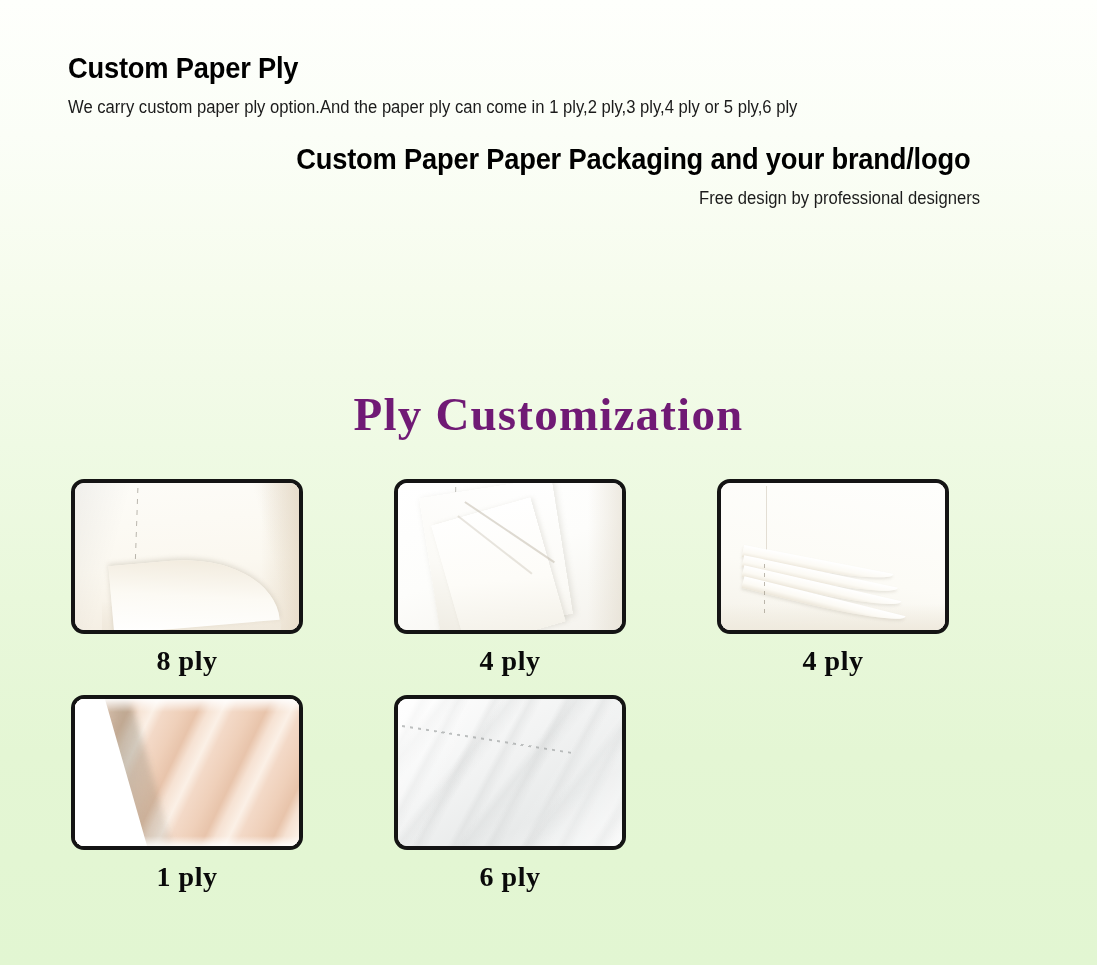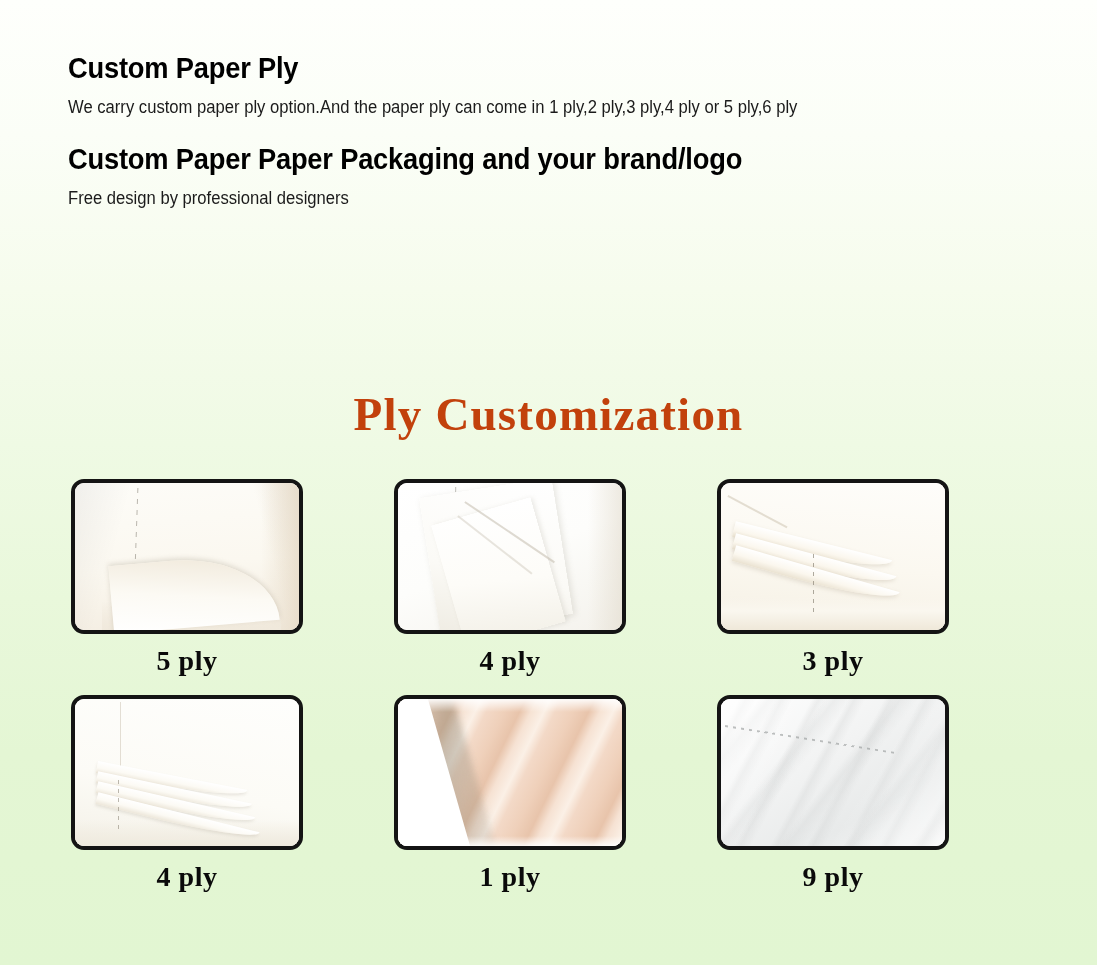--- a/index.html
+++ b/index.html
@@ -53,35 +53,35 @@
     font-weight: normal;
     font-size: 17.5px;
     line-height: 26px;
     color: #1b1b1b;
     margin: 6px 0 0 0;
     transform: scaleX(0.95);
     transform-origin: left center;
     white-space: nowrap;
   }
   .feature-block { margin-bottom: 19px; }
-  .feature-block:last-child { margin-bottom: 16px; }
+  .feature-block:last-child { margin-bottom: 16px; text-align: right; }
 
   
   .section-title {
     position: absolute;
     left: 0;
     top: 385px;
     width: 1097px;
     text-align: center;
     font-family: "Liberation Serif", "DejaVu Serif", serif;
     font-weight: bold;
     font-size: 47px;
     line-height: 58px;
     letter-spacing: 1.2px;
-    color: #c2410c;
+    color: #701a75;
   }
 
   
   .ply-grid {
     position: absolute;
     left: 71px;
     top: 479px;
     width: 955px;
     display: grid;
     grid-template-columns: repeat(3, 232px);
@@ -420,50 +420,37 @@
 
     <div class="ply-item">
       <div class="ply-thumb">
         <div class="inner img-1ply">
           <div class="edge"></div>
           <div class="perf"></div>
           <div class="fold2"></div>
           <div class="fold"></div>
         </div>
       </div>
-      <div class="ply-caption">5  ply</div>
+      <div class="ply-caption">8  ply</div>
     </div>
 
     <div class="ply-item">
       <div class="ply-thumb">
         <div class="inner img-2ply">
           <div class="edge"></div>
           <div class="perf"></div>
           <div class="sheetA"></div>
           <div class="sheetB"></div>
           <div class="creaseA"></div>
           <div class="creaseB"></div>
         </div>
       </div>
       <div class="ply-caption">4  ply</div>
     </div>
 
-    <div class="ply-item">
-      <div class="ply-thumb">
-        <div class="inner img-3ply">
-          <div class="base"></div>
-          <div class="topcrease"></div>
-          <div class="layer l1"></div>
-          <div class="layer l2"></div>
-          <div class="layer l3"></div>
-          <div class="perf"></div>
-        </div>
-      </div>
-      <div class="ply-caption">3  ply</div>
-    </div>
 
     <div class="ply-item">
       <div class="ply-thumb">
         <div class="inner img-4ply">
           <div class="base"></div>
           <div class="vcrease"></div>
           <div class="layer l1"></div>
           <div class="layer l2"></div>
           <div class="layer l3"></div>
           <div class="layer l4"></div>
@@ -486,18 +473,18 @@
       <div class="ply-caption">1  ply</div>
     </div>
 
     <div class="ply-item">
       <div class="ply-thumb">
         <div class="inner img-6ply">
           <div class="sheen"></div>
           <div class="stitch"></div>
         </div>
       </div>
-      <div class="ply-caption">9  ply</div>
+      <div class="ply-caption">6  ply</div>
     </div>
 
   </div>
 
 </div>
 
 </body></html>

